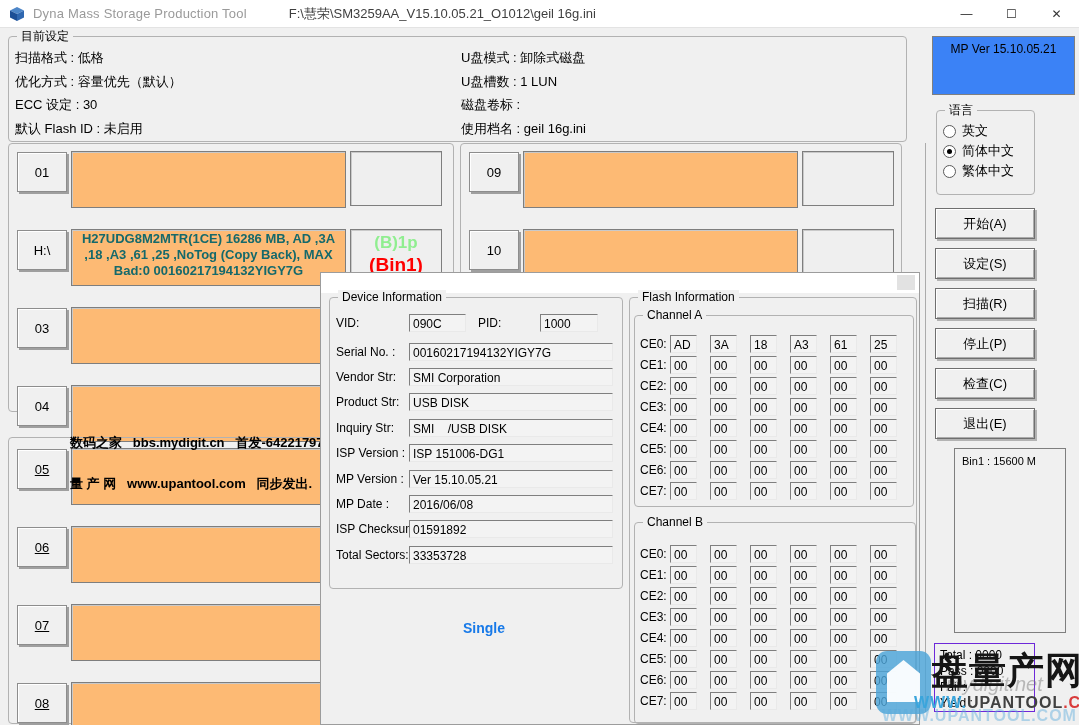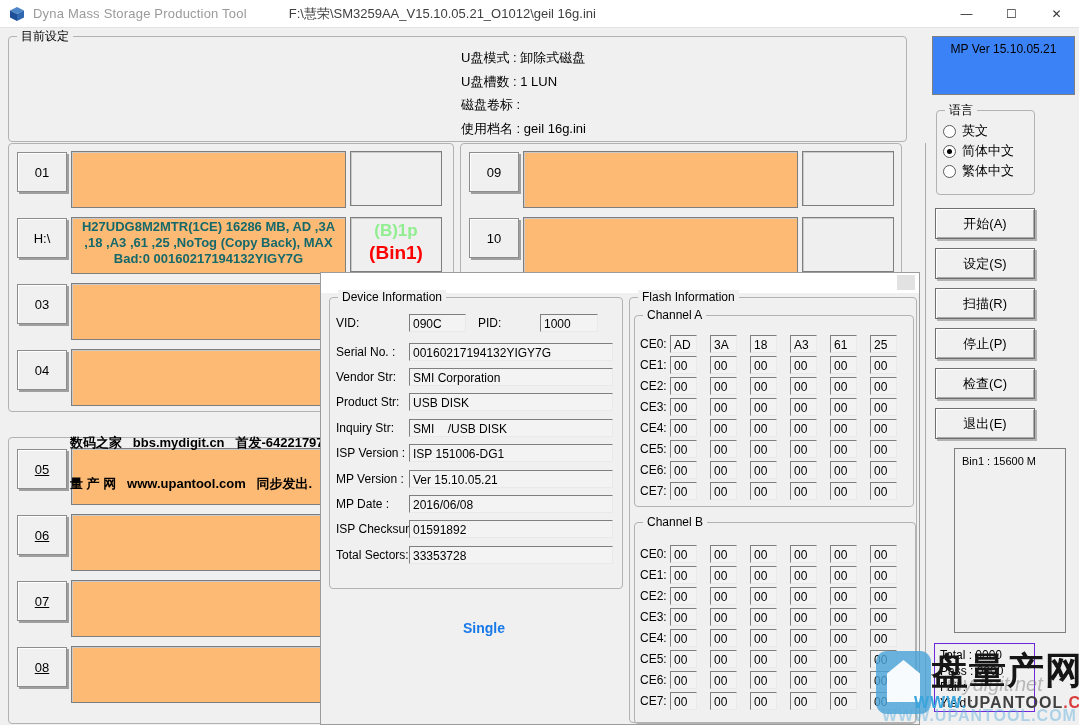--- a/index.html
+++ b/index.html
@@ -47,21 +47,21 @@
   .statsbox{position:absolute;left:934px;top:643px;width:101px;height:69px;border:1px solid #6d28d9;
     font-size:12px;line-height:16px;padding:3px 0 0 5px;box-sizing:border-box;background:#f0f0f0;}
   .vline{position:absolute;left:925px;top:143px;width:1px;height:569px;background:#ababab;}
 
   
   .slots-tl{left:8px;top:143px;width:444px;height:267px;}
   .slots-tr{left:460px;top:143px;width:440px;height:267px;}
   .slots-bl{left:8px;top:437px;width:444px;height:285px;text-decoration:underline;}
   .slot-rows{padding-top:7px;}
   .slots-bl .slot-rows{padding-top:10px;}
-  .slot-row{display:flex;align-items:flex-start;height:57px;margin-bottom:9px;}
+  .slot-row{display:flex;align-items:flex-start;height:57px;margin-bottom:21px;}
   .slot-label{width:48px;height:38px;margin:1px 4px 0 8px;background:#f0f0f0;flex:0 0 48px;
     border:1px solid #8d8d8d;box-shadow:inset 1px 1px 0 #fff,2px 2px 0 #9f9f9f;
     display:flex;align-items:center;justify-content:center;font-size:13px;cursor:default;}
   .slot-text{flex:0 0 267px;height:53px;border:1px solid #7e7e7e;box-shadow:inset 1px 1px 0 #c9c9c9;
     overflow:hidden;text-align:center;font-size:13px;font-weight:bold;color:#15696b;
     line-height:16px;padding:1px 3px;background:#fdba74;}
   .slot-status{width:90px;height:53px;border:1px solid #7e7e7e;margin-left:4px;text-align:center;
     box-shadow:inset 1px 1px 0 #c9c9c9;background:#efefef;overflow:hidden;}
   .st-top{color:#90ee90;font-weight:bold;font-size:17px;margin-top:3px;line-height:20px;}
   .st-bottom{color:#ff0000;font-weight:bold;font-size:19px;line-height:24px;}
@@ -131,20 +131,27 @@
     <span class="app-path">F:\慧荣\SM3259AA_V15.10.05.21_O1012\geil 16g.ini</span>
     <span class="win-controls">
       <span class="wc">—</span>
       <span class="wc">☐</span>
       <span class="wc">✕</span>
     </span>
   </div>
 
   <div class="group settings">
     <span class="group-label">目前设定</span>
+    <div class="set-col l">
+
+    <div class="set-line">扫描格式 : 低格</div>
+        <div class="set-line">优化方式 : 容量优先（默认）</div>
+        <div class="set-line">ECC 设定 : 30</div>
+        <div class="set-line">默认 Flash ID : 未启用</div>
+      </div>
     <div class="set-col r">
 
     <div class="set-line">U盘模式 : 卸除式磁盘</div>
         <div class="set-line">U盘槽数 : 1 LUN</div>
         <div class="set-line">磁盘卷标 :</div>
         <div class="set-line">使用档名 : geil 16g.ini</div>
       </div>
   </div>
 
   <div class="mpver">MP Ver 15.10.05.21</div>

